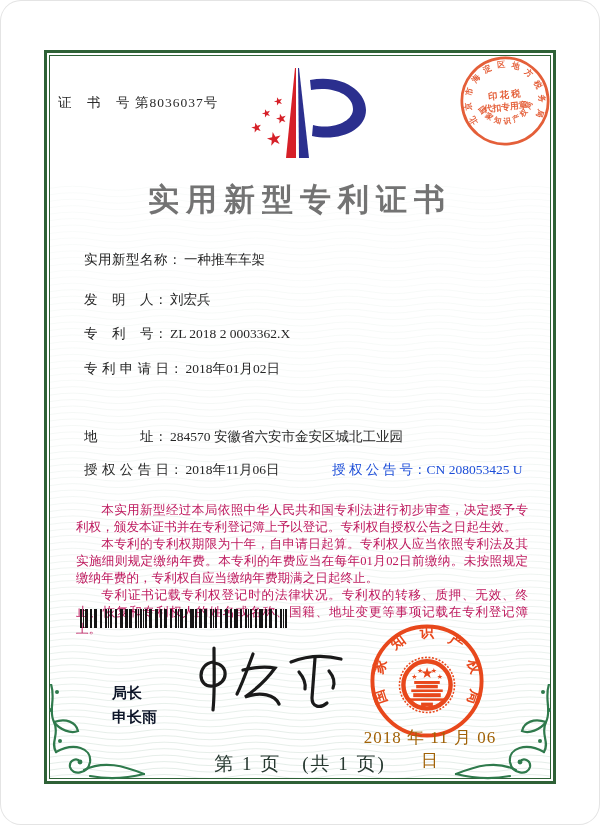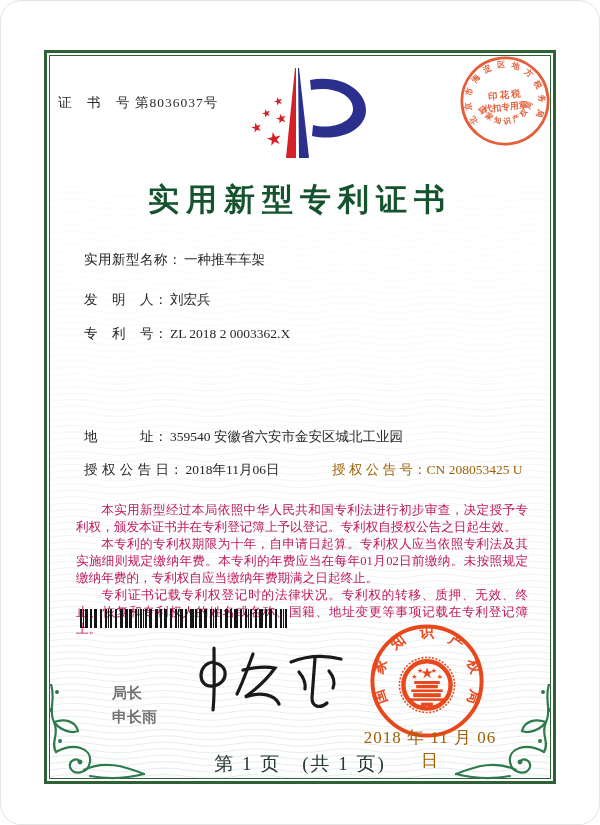--- a/index.html
+++ b/index.html
@@ -7,34 +7,34 @@
         font-family:"Liberation Serif","DejaVu Serif",serif;box-shadow:inset 0 0 0 1px #e4e4e4;border-radius:21px;}
   .frame{position:absolute;left:44px;top:50px;width:512px;height:734px;
          border:3px solid #2e6136;box-sizing:border-box;}
   .frame-inner{position:absolute;inset:2px;border:1px solid #2e6136;overflow:hidden;
          background:linear-gradient(180deg,#ffffff 0%,#ffffff 26%,#fafcfa 36%,#f2f8f3 47%,
            #e7f2e9 57%,#d6ead b 66%,#d6eadb 66%,#bfdfca 75%,#a4d2b5 84%,#8ec6a2 92%,#7fbb93 100%);}
   .waves{position:absolute;inset:0;width:100%;height:100%;}
   .cert-no{position:absolute;left:58px;top:94px;font-size:13.5px;color:#2a2a2a;letter-spacing:1px;}
   .logo{position:absolute;left:226px;top:62px;}
   .title{position:absolute;left:0;right:0;top:179px;text-align:center;font-size:31px;
-         font-weight:600;letter-spacing:7px;color:#14532d;font-family:Liberation Mono, monospace;}
+         font-weight:600;letter-spacing:7px;color:#737373;font-family:Liberation Mono, monospace;}
   .frow{position:absolute;left:84px;font-size:13.5px;color:#262626;white-space:nowrap;}
   .frow .lab{letter-spacing:.5px;}
   .frow .val{margin-left:2px;}
-  .frow2{position:absolute;left:332px;font-size:13.5px;color:#a16207;white-space:nowrap;}
+  .frow2{position:absolute;left:332px;font-size:13.5px;color:#1d4ed8;white-space:nowrap;}
   .paras{position:absolute;left:76px;top:502px;width:452px;font-size:12.6px;line-height:17px;
          color:#be185d;text-align:justify;}
   .paras p{margin:0;text-indent:2em;}
   .barcode{position:absolute;left:80px;top:609px;width:208px;height:19px;background:
      repeating-linear-gradient(90deg,#151515 0 2px,transparent 2px 5px),
      repeating-linear-gradient(90deg,#151515 0 1px,transparent 1px 7px),
      repeating-linear-gradient(90deg,transparent 0 3px,#151515 3px 4px,transparent 4px 11px);}
   .director{position:absolute;left:112px;top:681px;font-family:"Liberation Sans","DejaVu Sans",sans-serif;
-         font-weight:700;font-size:15px;color:#737373;line-height:24px;}
+         font-weight:700;font-size:15px;color:#0f172a;line-height:24px;}
   .sig{position:absolute;left:185px;top:640px;}
   .seal{position:absolute;left:368px;top:622px;}
   .seal-date{position:absolute;left:360px;top:726px;width:140px;text-align:center;
          font-size:17px;color:#a16207;letter-spacing:1px;}
   .stamp{position:absolute;left:456px;top:52px;transform:rotate(-6deg);opacity:.92;}
   .footer{position:absolute;left:0;right:0;top:751px;text-align:center;font-size:19px;
          color:#273830;letter-spacing:2px;}
   .flourish{position:absolute;top:684px;}
   .fl-left{left:44px;}
   .fl-right{left:452px;transform:scaleX(-1);}
@@ -257,22 +257,25 @@
 
   <div class="frow" style="top:291px">
     <span class="lab">发　明　人：</span><span class="val">刘宏兵</span>
   </div>
   <div class="frow" style="top:251px">
     <span class="lab">实用新型名称：</span><span class="val">一种推车车架</span>
   </div>
   <div class="frow" style="top:325px">
     <span class="lab">专　利　号：</span><span class="val">ZL 2018 2 0003362.X</span>
   </div>
+  <div class="frow" style="top:360px">
+    <span class="lab">专 利 申 请 日：</span><span class="val">2018年01月02日</span>
+  </div>
   <div class="frow" style="top:428px">
-    <span class="lab">地　　　址：</span><span class="val">359540 安徽省六安市金安区城北工业园</span>
+    <span class="lab">地　　　址：</span><span class="val">284570 安徽省六安市金安区城北工业园</span>
   </div>
   <div class="frow" style="top:461px">
     <span class="lab">授 权 公 告 日：</span><span class="val">2018年11月06日</span>
   </div>
   <div class="frow2" style="top:461px">
     <span class="lab">授 权 公 告 号：</span><span class="val">CN 208053425 U</span>
   </div>
 
   <div class="paras">
     <p>本实用新型经过本局依照中华人民共和国专利法进行初步审查，决定授予专利权，颁发本证书并在专利登记簿上予以登记。专利权自授权公告之日起生效。</p>

